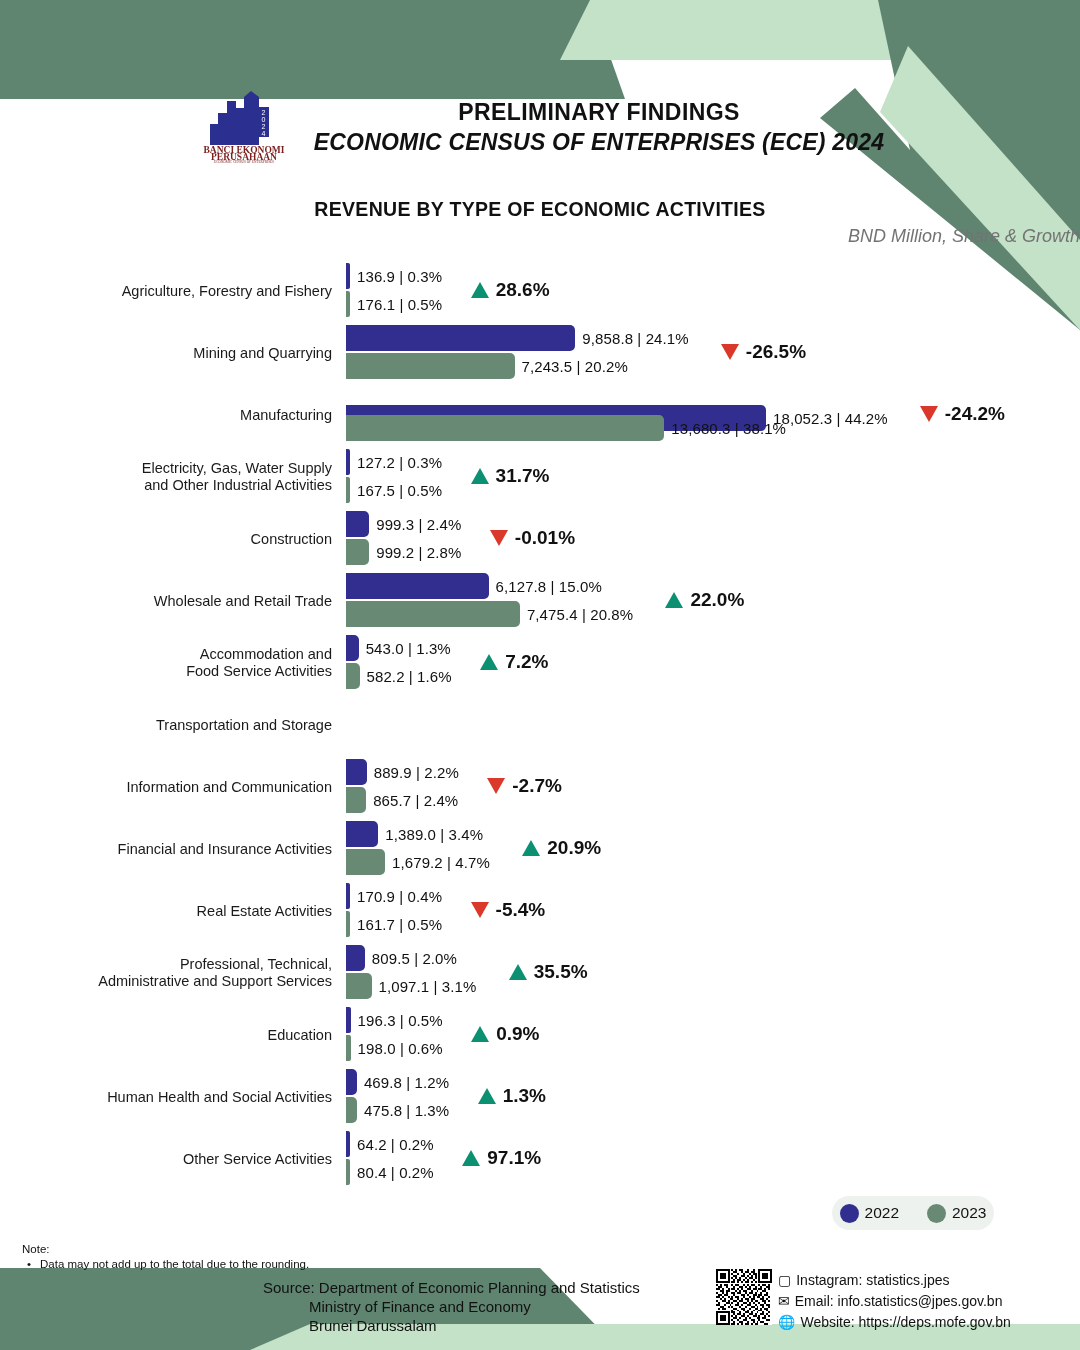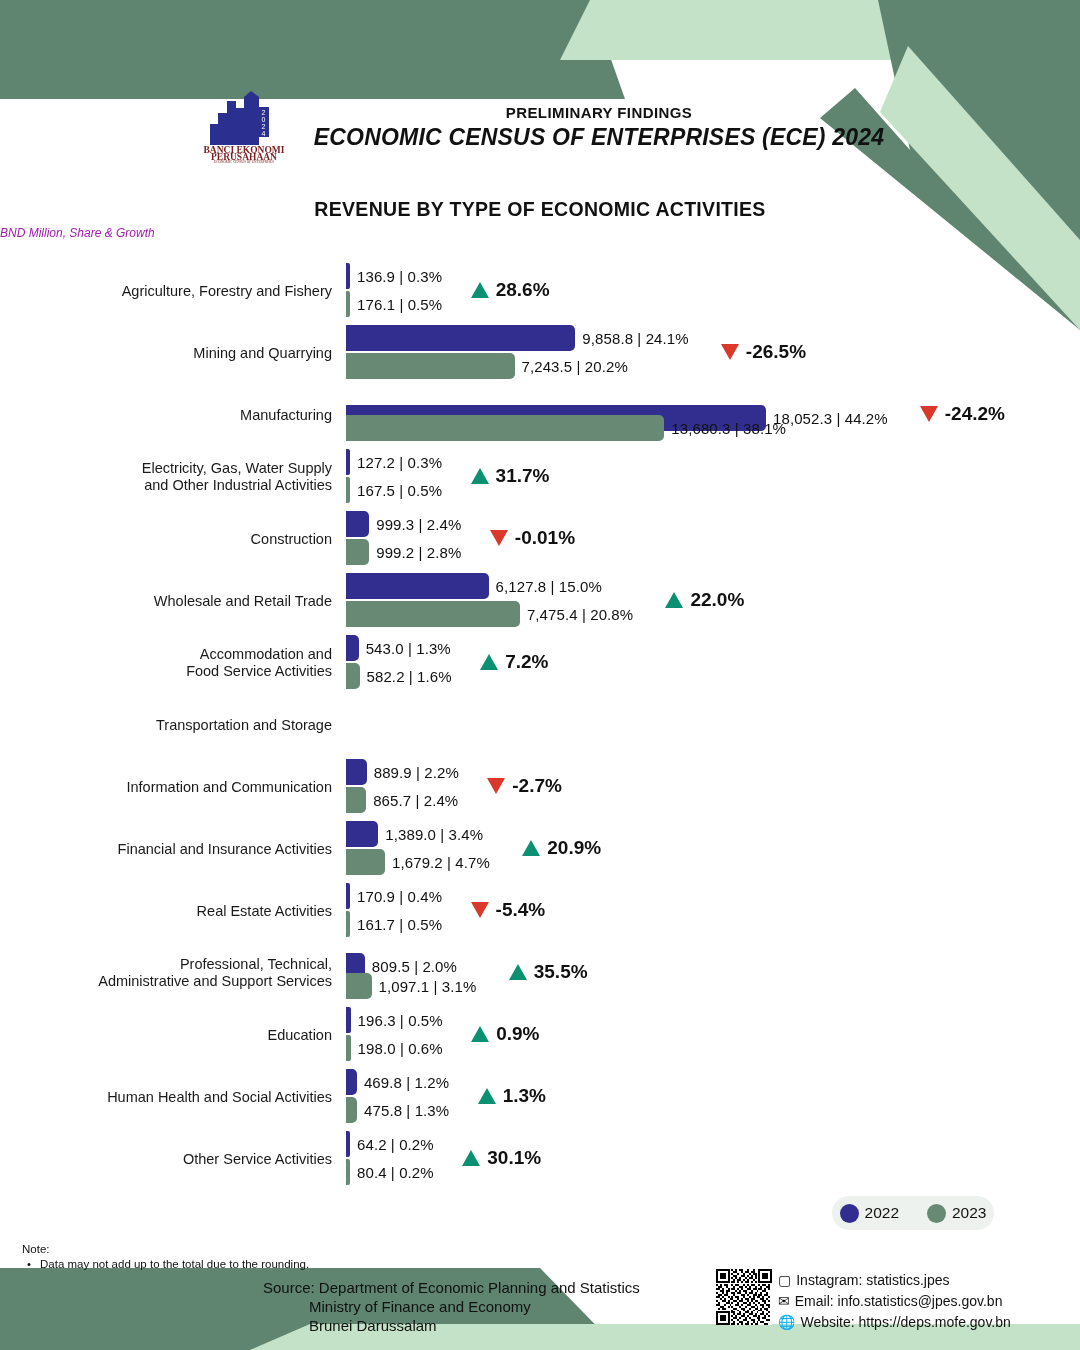--- a/index.html
+++ b/index.html
@@ -16,30 +16,30 @@
   #deco-top-mid{top:0;left:560px;width:470px;height:60px;}
   #deco-top-right{top:0;left:760px;width:320px;height:330px;}
   #deco-bottom-left{bottom:0;left:0;width:620px;height:82px;}
   #deco-bottom-strip{bottom:0;left:250px;width:830px;height:26px;}
 
   
   #header{position:absolute;top:88px;left:0;width:1080px;height:78px;
           display:flex;align-items:center;justify-content:center;gap:22px;}
   #logo-block{width:96px;height:72px;position:relative;flex:none;}
   #logo-title-wrap{text-align:center;}
-  #header-line1{font-size:15px;font-weight:bold;letter-spacing:.4px;color:#111;
+  #header-line1{font-size:23px;font-weight:bold;letter-spacing:.4px;color:#111;
                 font-family:"Liberation Sans",sans-serif;}
   #header-line2{font-size:23px;font-weight:bold;font-style:italic;letter-spacing:.2px;
                 color:#111;margin-top:3px;font-family:"Liberation Sans",sans-serif;}
 
   
   #chart-title{position:absolute;top:198px;left:0;width:1080px;text-align:center;
                font-size:19.5px;font-weight:bold;letter-spacing:.3px;color:#111;}
-  #chart-subtitle{position:absolute;top:226px;left:0;width:1080px;text-align:left;
-                  font-size:12px;font-style:italic;color:#a21caf;}
+  #chart-subtitle{position:absolute;top:226px;left:0;width:1080px;text-align:right;
+                  font-size:18px;font-style:italic;color:#737373;}
 
   
   #chart{position:absolute;top:258px;left:0;width:1080px;height:930px;}
   .row{position:absolute;left:0;width:1080px;display:flex;align-items:center;}
   .cat-label{width:340px;flex:none;text-align:right;padding-right:8px;
              font-size:14.5px;line-height:17px;color:#1a1a1a;box-sizing:border-box;}
   .bars{position:relative;flex:1;height:100%;}
   .barline{position:absolute;left:6px;display:flex;align-items:center;}
   .bar{height:26px;border-radius:0 5px 5px 0;flex:none;}
   .bar.y2022{background:#312e8f;}
@@ -325,21 +325,21 @@
           <span class="growth-val">-5.4%</span>
         </div>
       </div>
     </div>
     <div class="row" style="top: 684px; height: 62px;">
       <div class="cat-label">
         <div>Professional, Technical,</div>
         <div>Administrative and Support Services</div>
       </div>
       <div class="bars" style="height: 62px;">
-        <div class="barline" style="top: 11px;">
+        <div class="barline" style="top: 3px;">
           <div class="bar y2022" style="width: 18.8336px;"></div>
           <span class="vlabel">809.5 | 2.0%</span>
         </div>
         <div class="barline" style="top: 31px;">
           <div class="bar y2023" style="width: 25.5248px;"></div>
           <span class="vlabel">1,097.1 | 3.1%</span>
         </div>
         <div class="growth" style="left: 168.725px; top: 19px;">
           <span class="tri up"></span>
           <span class="growth-val">35.5%</span>
@@ -392,21 +392,21 @@
         <div class="barline" style="top: 3px;">
           <div class="bar y2022 tiny" style="width: 4px;"></div>
           <span class="vlabel">64.2 | 0.2%</span>
         </div>
         <div class="barline" style="top: 31px;">
           <div class="bar y2023 tiny" style="width: 4px;"></div>
           <span class="vlabel">80.4 | 0.2%</span>
         </div>
         <div class="growth" style="left: 122.3px; top: 19px;">
           <span class="tri up"></span>
-          <span class="growth-val">30.1%</span>
+          <span class="growth-val">97.1%</span>
         </div>
       </div>
     </div>
   </div>
 
 <div id="legend">
   <div class="legend-item">
     <span class="legend-dot y2022"></span>
     <span class="legend-label">2022</span>
   </div>

